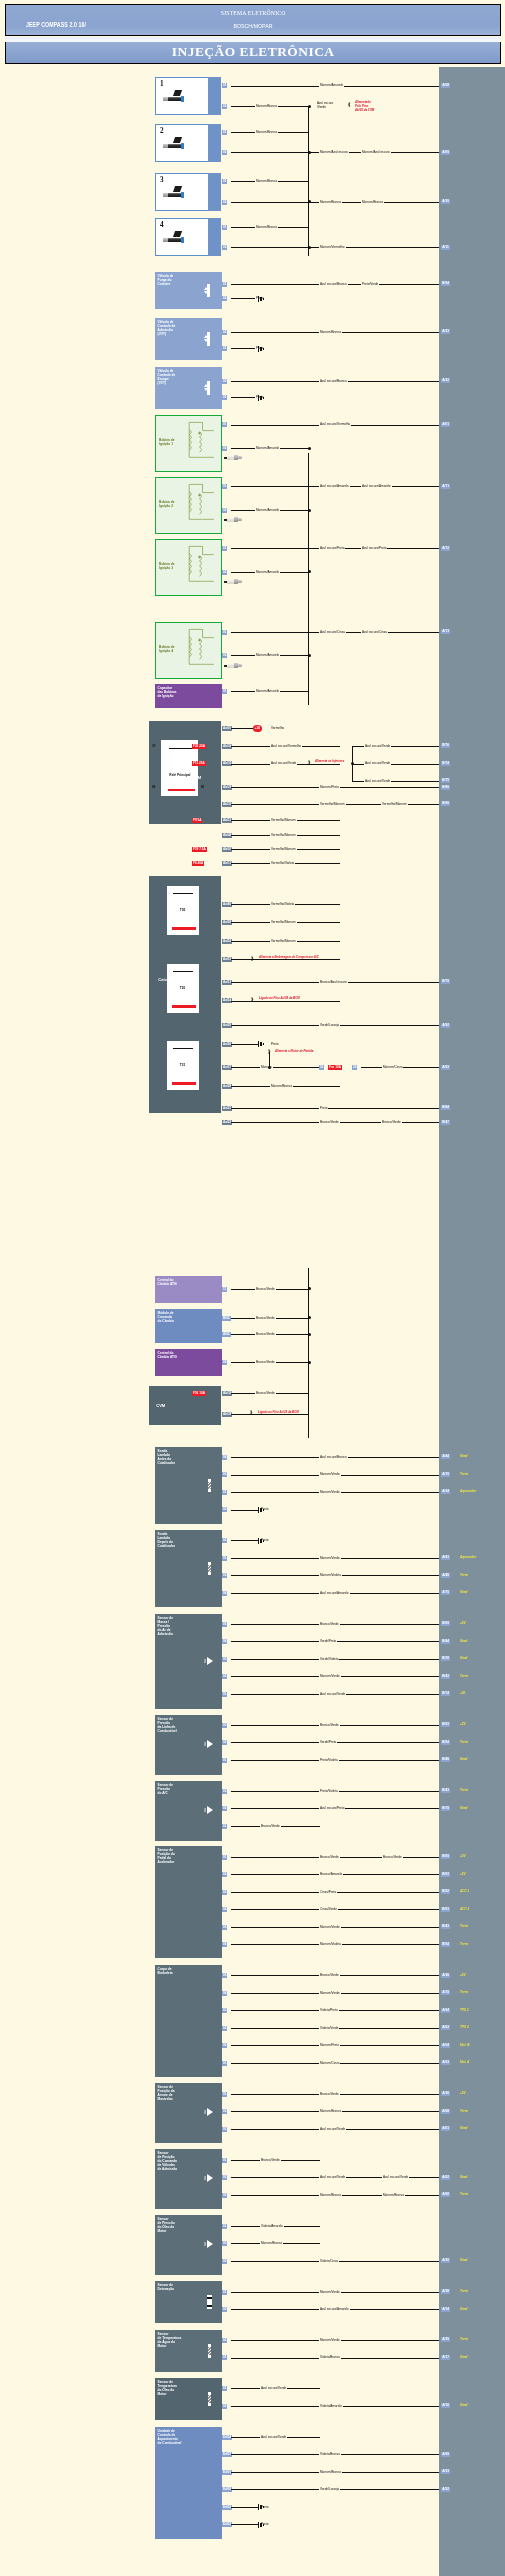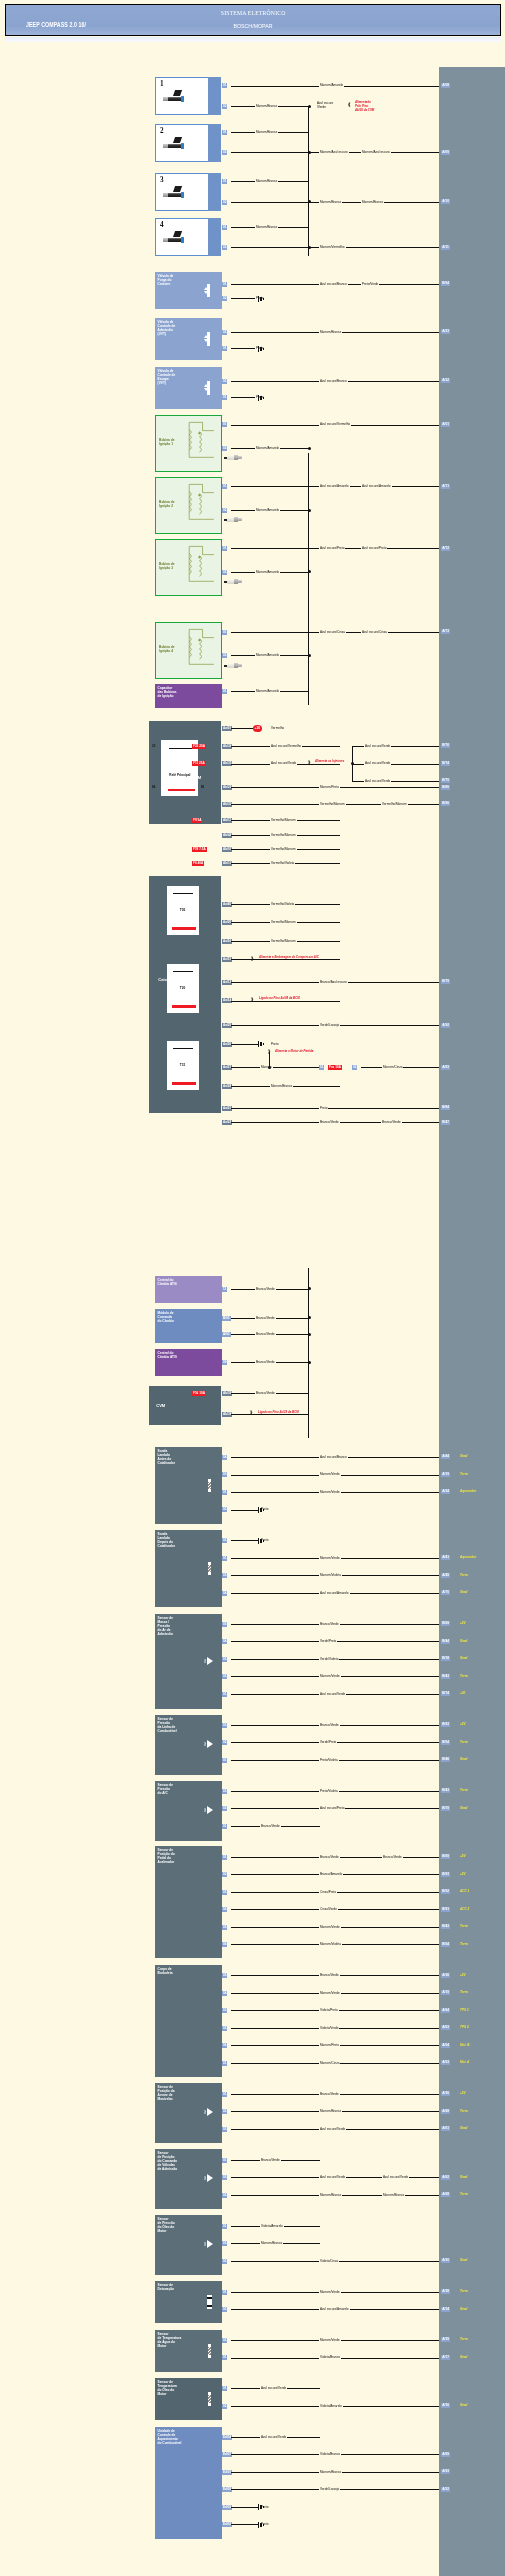--- a/index.html
+++ b/index.html
@@ -347,20 +347,23 @@
 <div id="page">
 
   <div class="cream"></div>
 
   <div class="hdr-outer">
     <div class="hdr-sys">SISTEMA ELETRÔNICO</div>
     <div class="hdr-brand">BOSCH/MOPAR</div>
     <div class="hdr-model">JEEP COMPASS 2.0  16/</div>
   </div>
   <div class="hdr-stripe"></div>
+  <div class="hdr-title-bar">
+    <span class="hdr-title">INJEÇÃO ELETRÔNICA</span>
+  </div>
 
   <div class="ecu-spine"></div>
 
   <div id="body-layer">
       <div class="inj-tile" style="left: 155px; top: 77px; width: 54px; height: 38px;">
         <div class="inj-num">1</div>
         <div class="inj-body" style="left: 11.3px; top: 15.5px;">
           <div class="inj-barrel"></div>
           <div class="inj-tip"></div>
           <div class="inj-collar"></div>

